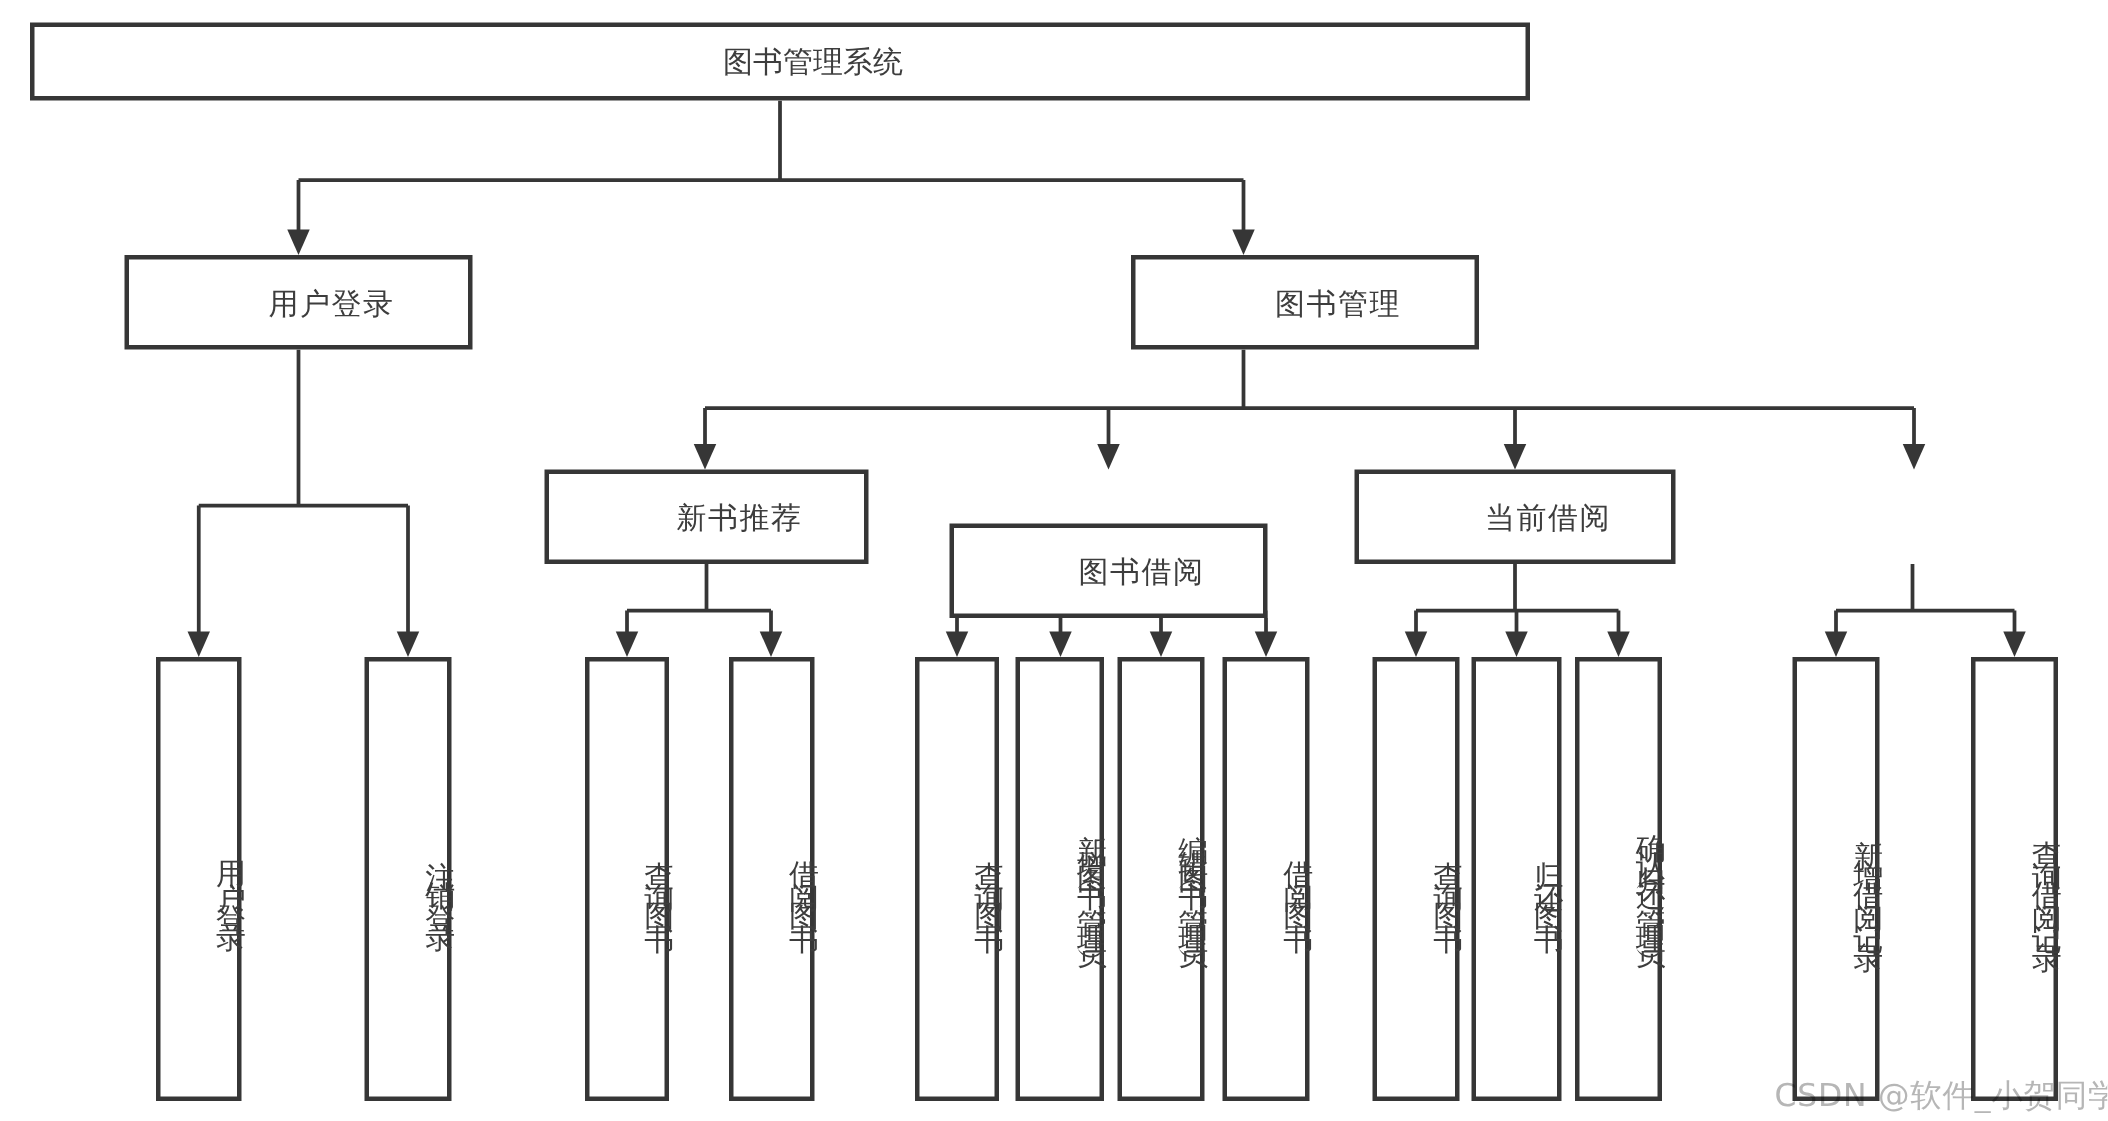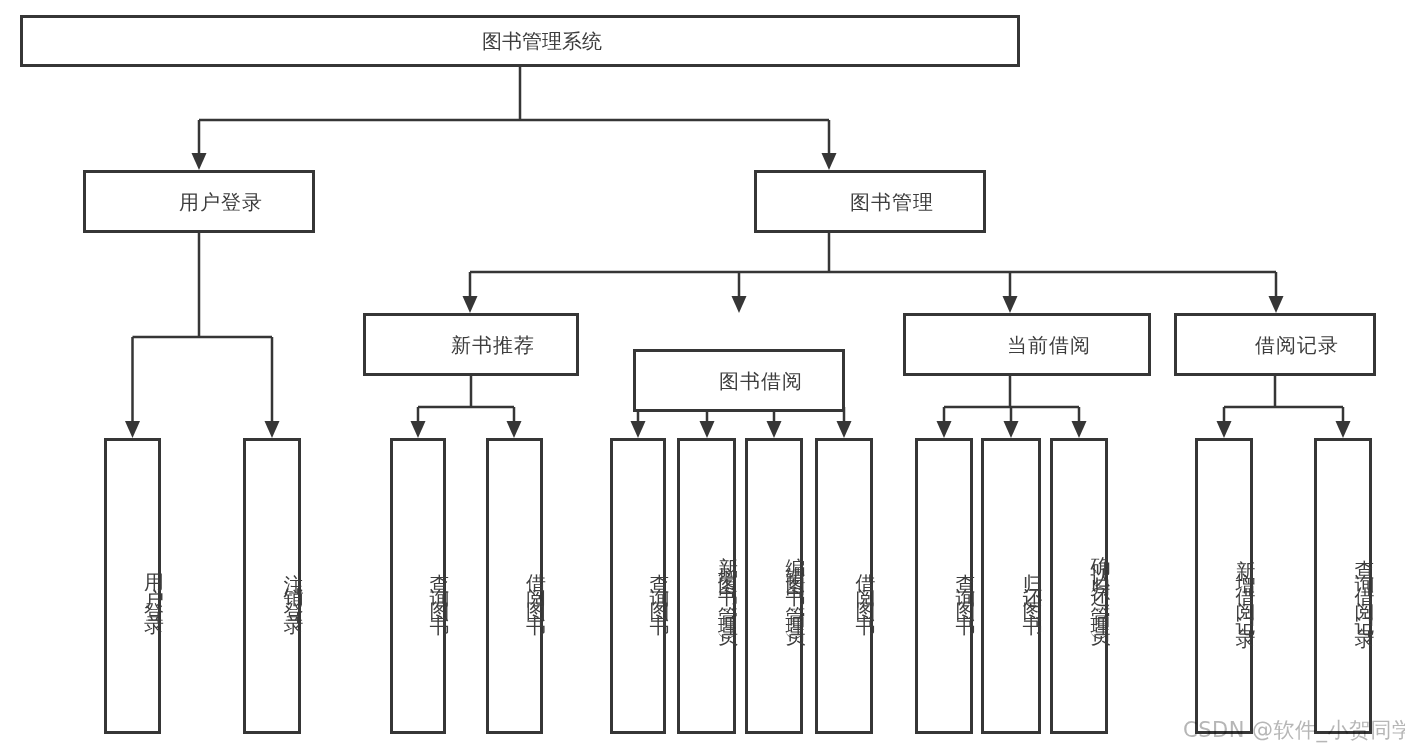--- a/index.html
+++ b/index.html
@@ -110,25 +110,22 @@
   <div class="box" style="left:713px; top:170px; width:232px; height:63px;margin-left:41px;">
     <span class="hlabel">图书管理</span>
   </div>
 
   <div class="box" style="left:363px; top:313px; width:216px; height:63px;text-align:center;">
     <span class="hlabel">新书推荐</span>
   </div>
   <div class="box" style="left:633px; top:313px; width:212px; height:63px;margin-top:36px;">
     <span class="hlabel">图书借阅</span>
   </div>
-  <div class="box" style="left:903px; top:313px; width:248px; height:63px;">
+  <div class="box" style="left:903px; top:313px; width:214px; height:63px;">
     <span class="hlabel">当前借阅</span>
-  </div>
-  <div class="box" style="left:1174px; top:313px; width:202px; height:63px;">
-    <span class="hlabel">借阅记录</span>
   </div>
 
   <div class="box leaf" style="left:104px; top:438px; width:57px; height:296px;">
     <span>用户登录</span>
   </div>
   <div class="box leaf" style="left:243px; top:438px; width:58px; height:296px;">
     <span>注销登录</span>
   </div>
 
   <div class="box leaf" style="left:390px; top:438px; width:56px; height:296px;">

